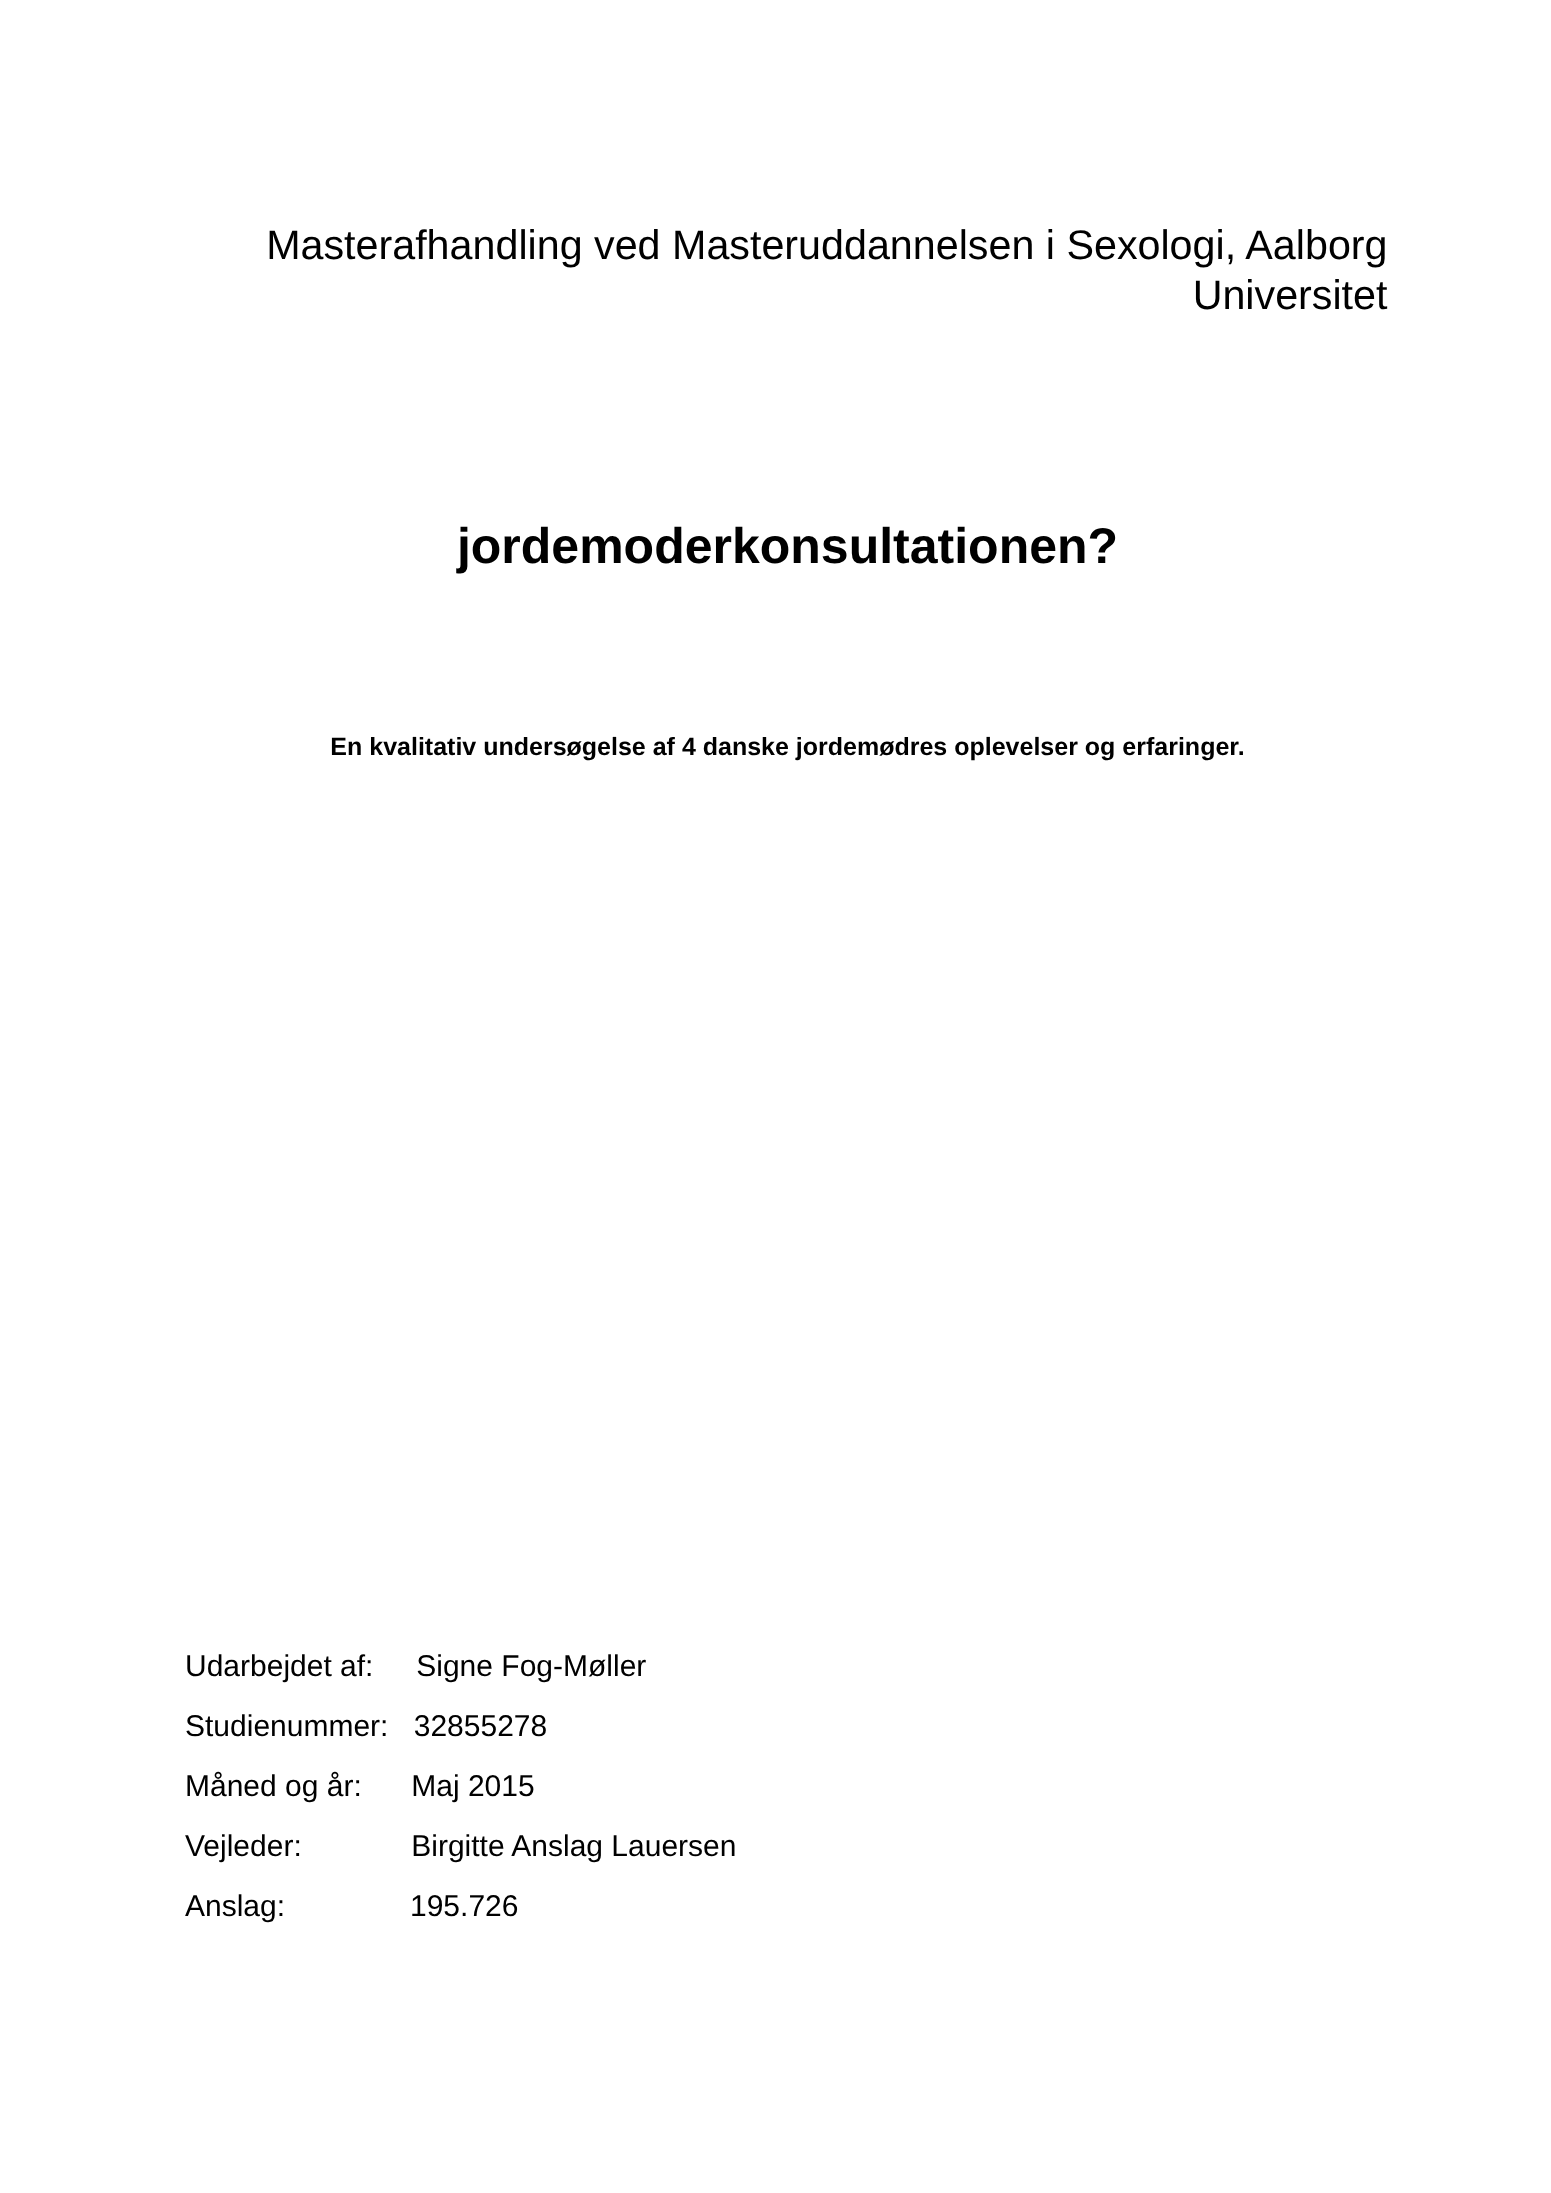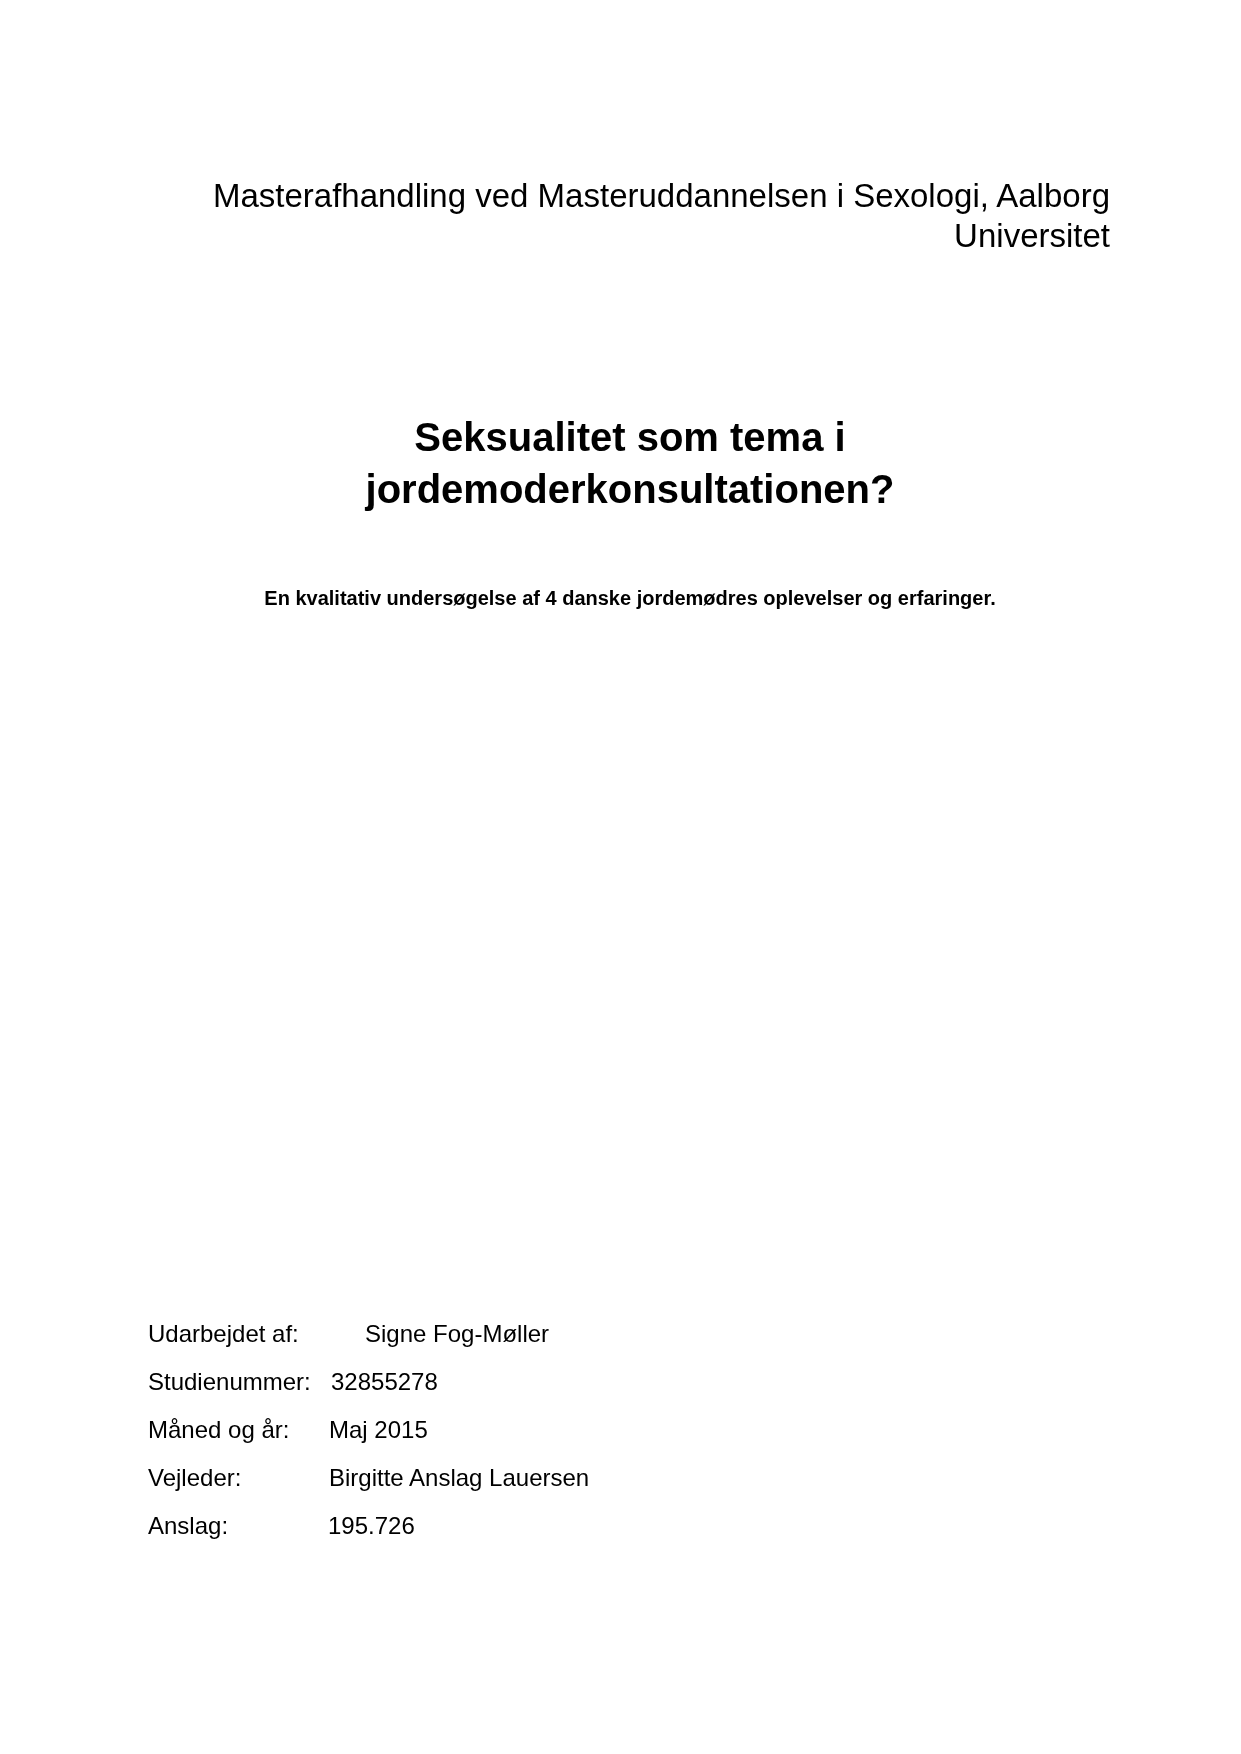--- a/index.html
+++ b/index.html
@@ -19,31 +19,30 @@
       position: absolute; left: 150px; width: 960px; top: 584px;
       text-align: center; font-size: 20px; line-height: 28px; font-weight: bold;
     }
     .info {
       position: absolute; left: 148px; top: 1320px;
       font-size: 24px;
     }
     .row { height: 48px; position: relative; }
     .label { position: absolute; left: 0; top: 0; white-space: nowrap; }
     .value { position: absolute; left: 181px; top: 0; white-space: nowrap; }
-    .row.r0 .value { left: 185px; margin-left: 32px; }
+    .row.r0 .value { left: 185px; }
     .row.r1 .value { left: 183px; }
     .row.r4 .value { left: 180px; }
   </style>
 </head>
 <body>
 
 <div class="inst">Masterafhandling ved Masteruddannelsen i Sexologi, Aalborg Universitet</div>
 
 <div class="title">
-  <div>Seksualitet som tema i</div>
   <div>jordemoderkonsultationen?</div>
 </div>
 
 <div class="subtitle">En kvalitativ undersøgelse af 4 danske jordemødres oplevelser og erfaringer.</div>
 
 <div class="info">
   <div class="row r0">
     <span class="label">Udarbejdet af:</span>
     <span class="value">Signe Fog-Møller</span>
   </div>

